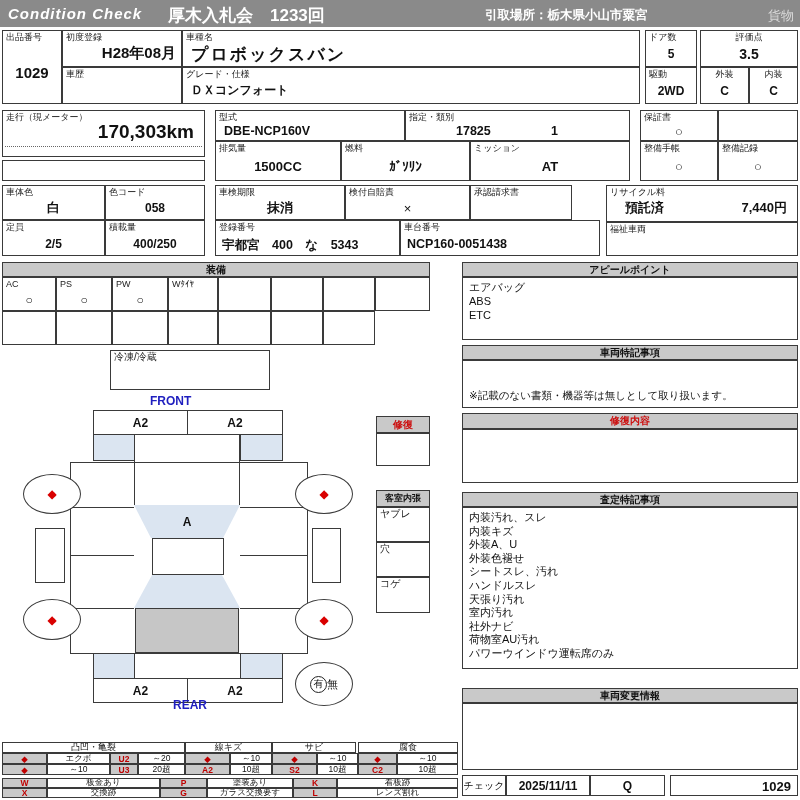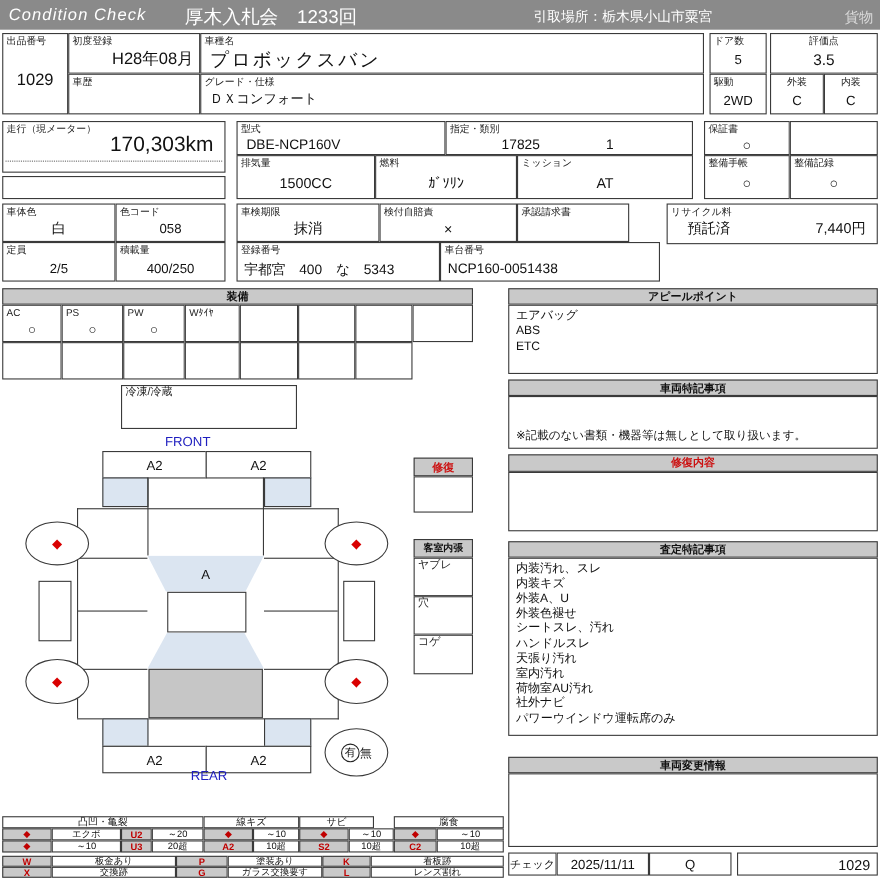--- a/index.html
+++ b/index.html
@@ -3,21 +3,21 @@
 <meta charset="utf-8">
 <style>
   html,body{margin:0;padding:0;background:#e8e8e8;}
   .sheet{position:relative;width:800px;height:800px;background:#fff;overflow:hidden;
          font-family:"Liberation Sans","DejaVu Sans",sans-serif;color:#111;border-bottom:3px solid #222;}
   .abs{position:absolute;box-sizing:border-box;}
   .bx{border:1px solid #3a3a3a;background:#fff;}
   .gray{background:#c9c9c9;}
   .lb{font-size:9px;line-height:10px;padding:1px 3px;color:#222;white-space:nowrap;}
   .vfill{position:absolute;left:0;right:0;bottom:0;top:11px;display:flex;align-items:center;justify-content:center;}
-  .b{font-weight:normal;}
+  .b{font-weight:bold;}
   .hdr{background:#8a8a8a;color:#fff;}
   .secH{display:flex;align-items:center;justify-content:center;font-size:10px;font-weight:bold;
         border:1px solid #3a3a3a;background:#c9c9c9;}
   .note{font-size:10.5px;padding:2px 4px;}
   .items{font-size:11px;line-height:14px;padding:2px 6px;}
   .ln{position:absolute;background:#3a3a3a;}
   .blue{background:#dbe5f1;}
   .wheel{border:1px solid #3a3a3a;border-radius:50%;background:#fff;display:flex;align-items:center;justify-content:center;}
   .mark{color:#d90000;font-size:12px;}
   .cell{border:1px solid #3a3a3a;display:flex;align-items:center;justify-content:center;font-size:8.5px;background:#fff;overflow:hidden;white-space:nowrap;}
@@ -156,20 +156,23 @@
   <div class="abs bx" style="left:400px;top:220px;width:200px;height:36px">
     <div class="lb">車台番号</div>
     <div class="abs b" style="left:6px;top:16px;font-size:12.5px">NCP160-0051438</div>
   </div>
 
   <div class="abs bx" style="left:606px;top:185px;width:192px;height:37px">
     <div class="lb">リサイクル料</div>
     <div class="abs b" style="left:18px;top:13px;font-size:13px">預託済</div>
     <div class="abs b" style="right:10px;top:13px;font-size:13px">7,440円</div>
   </div>
+  <div class="abs bx" style="left:606px;top:222px;width:192px;height:34px">
+    <div class="lb">福祉車両</div>
+  </div>
 
   <div class="abs secH" style="left:2px;top:262px;width:428px;height:15px">装備</div>
   <div class="abs bx" style="left:2px;top:277px;width:54px;height:34px">
       <div class="lb">AC</div>
       <div class="vfill" style="font-size:12px">○</div>
     </div>
   <div class="abs bx" style="left:56px;top:277px;width:56px;height:34px">
       <div class="lb">PS</div>
       <div class="vfill" style="font-size:12px">○</div>
     </div>
@@ -218,22 +221,22 @@
   <div class="abs bx" style="left:462px;top:507px;width:336px;height:162px">
     <div class="items" style="line-height:13.6px;padding-top:3px">
       <div>内装汚れ、スレ</div>
       <div>内装キズ</div>
       <div>外装A、U</div>
       <div>外装色褪せ</div>
       <div>シートスレ、汚れ</div>
       <div>ハンドルスレ</div>
       <div>天張り汚れ</div>
       <div>室内汚れ</div>
+      <div>社外ナビ</div>
       <div>荷物室AU汚れ</div>
-      <div>社外ナビ</div>
       <div>パワーウインドウ運転席のみ</div>
     </div>
   </div>
 
   <div class="abs secH" style="left:462px;top:688px;width:336px;height:15px">車両変更情報</div>
   <div class="abs bx" style="left:462px;top:703px;width:336px;height:67px">
     <div class="items"></div>
   </div>
 
   <div class="abs cell gray" style="left:462px;top:775px;width:44px;height:21px;font-size:10px">チェック</div>
@@ -305,21 +308,21 @@
     </div>
   <div class="abs bx" style="left:376px;top:542px;width:54px;height:35px">
       <div class="lb" style="font-size:10px">穴</div>
     </div>
   <div class="abs bx" style="left:376px;top:577px;width:54px;height:36px">
       <div class="lb" style="font-size:10px">コゲ</div>
     </div>
 
   <div class="abs cell gray" style="left:2px;top:742px;width:183px;height:11px;font-size:9px">凸凹・亀裂</div>
   <div class="abs cell gray" style="left:185px;top:742px;width:87px;height:11px;font-size:9px">線キズ</div>
-  <div class="abs cell gray" style="left:272px;top:742px;width:68px;height:11px;font-size:9px">サビ</div>
+  <div class="abs cell gray" style="left:272px;top:742px;width:84px;height:11px;font-size:9px">サビ</div>
   <div class="abs cell gray" style="left:358px;top:742px;width:100px;height:11px;font-size:9px">腐食</div>
 
   <div class="abs cell sym" style="left:2px;top:753px;width:45px;height:11px">◆</div>
   <div class="abs cell" style="left:47px;top:753px;width:63px;height:11px">エクボ</div>
   <div class="abs cell sym" style="left:110px;top:753px;width:28px;height:11px">U2</div>
   <div class="abs cell" style="left:138px;top:753px;width:47px;height:11px">～20</div>
   <div class="abs cell sym" style="left:185px;top:753px;width:45px;height:11px">◆</div>
   <div class="abs cell" style="left:230px;top:753px;width:42px;height:11px">～10</div>
   <div class="abs cell sym" style="left:272px;top:753px;width:45px;height:11px">◆</div>
   <div class="abs cell" style="left:317px;top:753px;width:41px;height:11px">～10</div>

